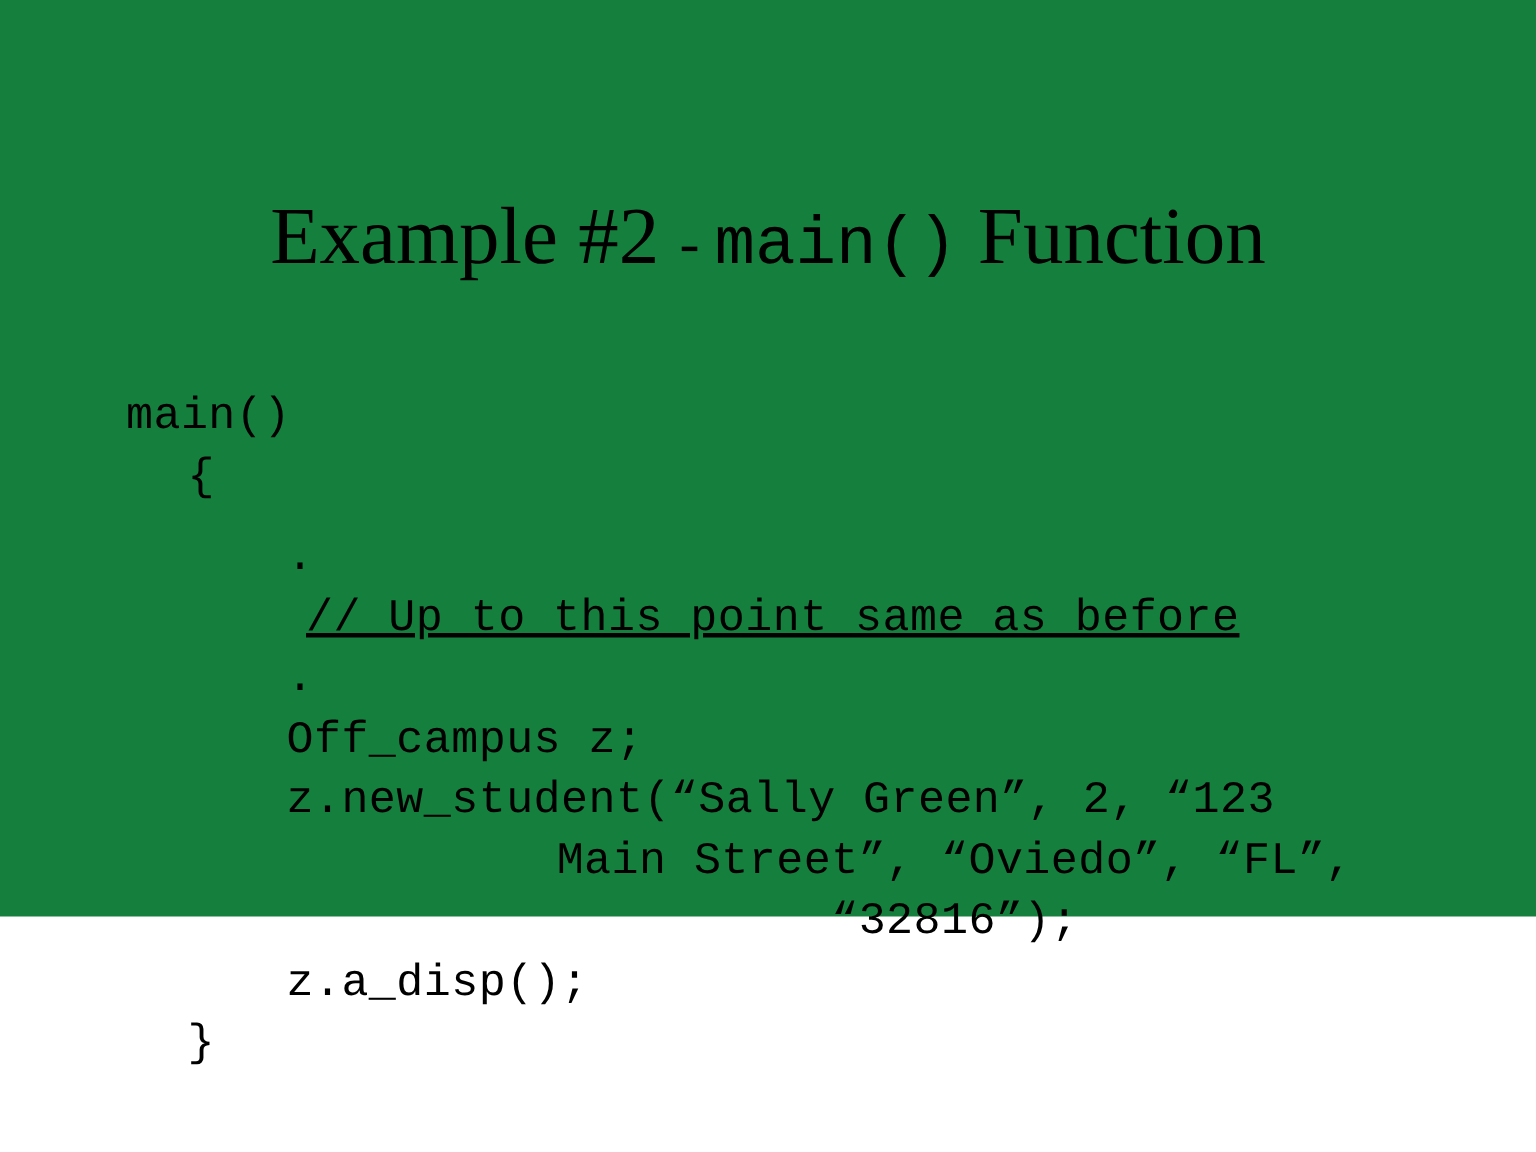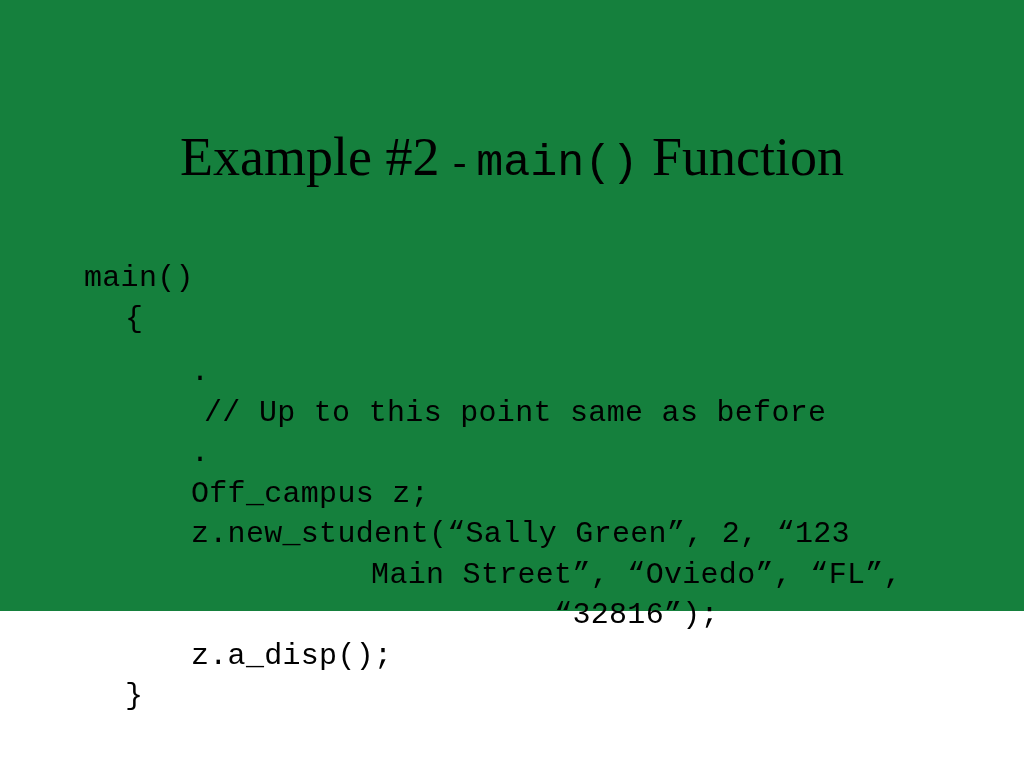--- a/index.html
+++ b/index.html
@@ -69,21 +69,21 @@
     white-space: pre;
   }
   .code-line.blank {
     height: 13px;
   }
 
   
   .ind-0  { padding-left: 0px; }
   .ind-1  { padding-left: 41px; }   
   .ind-2  { padding-left: 107px; }  
-  .ind-2b { padding-left: 120px; }  
+  .ind-2b { padding-left: 120px; text-decoration: underline; }  
   .ind-3  { padding-left: 205px; text-align: center; }  
 </style>
 </head>
 <body>
 
 <div class="slide">
 
   <h1 class="slide-title">
     <span class="serif">Example #2 </span><span class="sep">- </span><span class="mono">main()</span><span class="serif"> Function</span>
   </h1>

